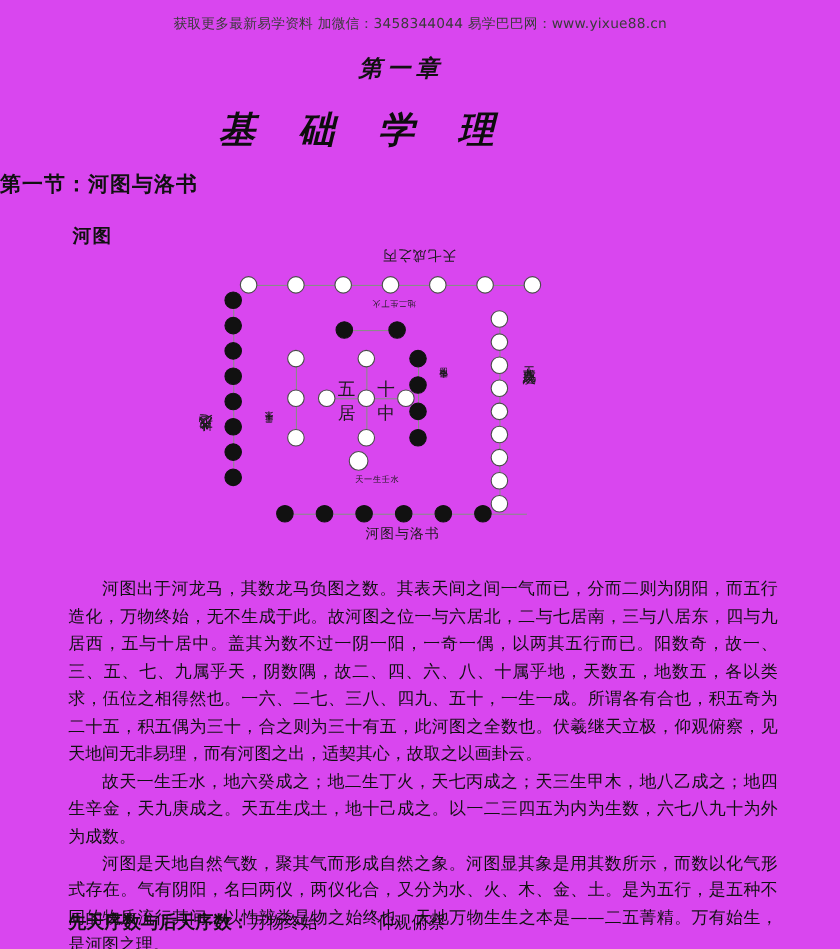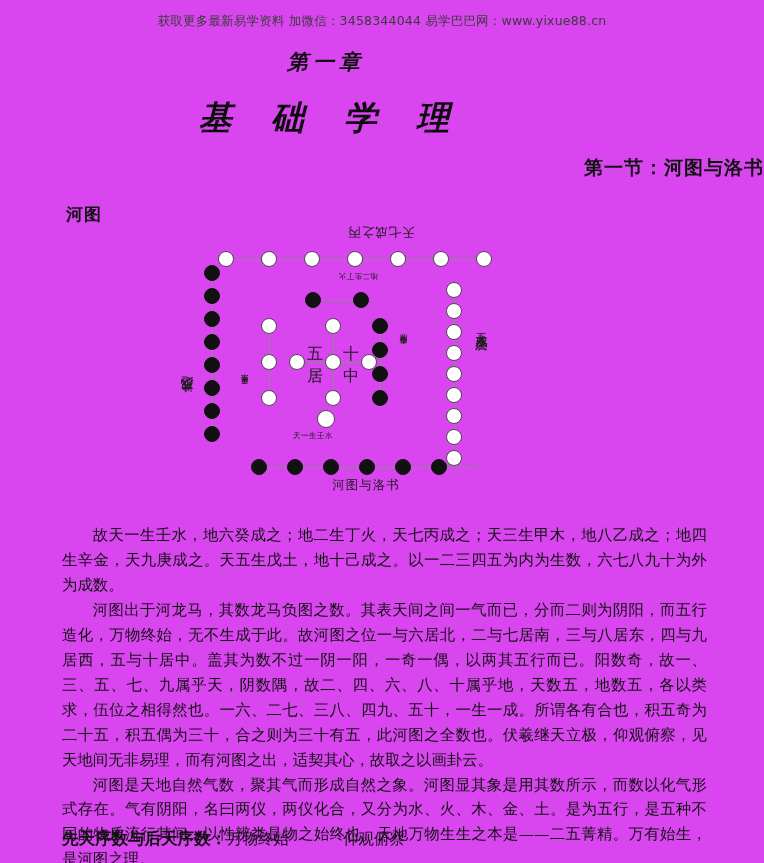--- a/index.html
+++ b/index.html
@@ -43,40 +43,41 @@
     top: 48px;
     left: 0;
     width: 652px;
     text-align: center;
     font-family: "DejaVu Serif", "Liberation Serif", serif;
     font-size: 21px;
     font-weight: bold;
     letter-spacing: 5px;
     font-style: italic;
     color: #111;
+    padding-left: 39px;
   }
   .chapter-title {
     position: absolute;
     top: 96px;
     left: 0;
     width: 648px;
     text-align: center;
     font-size: 33px;
     font-weight: bold;
     font-style: italic;
     letter-spacing: 14px;
     text-indent: 14px;
     color: #0d0d0d;
   }
   .section-title {
     position: absolute;
     top: 155px;
     left: 0;
     width: 764px;
-    text-align: right;
+    text-align: left;
     font-size: 19px;
     font-weight: bold;
     letter-spacing: 1px;
     color: #111;
   }
 
   .subhead {
     position: absolute;
     top: 203px;
     left: 66px;
@@ -252,37 +253,37 @@
     <div class="dot open" style="left:142px; top:162px;"></div>
     <div class="dot open" style="left:106px; top:126px;"></div>
     <div class="dot open" style="left:178px; top:126px;"></div>
 
     <div class="lbl mid" style="left:124px; top:118px;">五</div>
     <div class="lbl mid" style="left:160px; top:118px;">十</div>
     <div class="lbl mid" style="left:124px; top:140px;">居</div>
     <div class="lbl mid" style="left:160px; top:140px;">中</div>
 
     <div class="dot open" style="left:134px; top:182px; width:18px; height:18px;"></div>
-    <div class="lbl tiny" style="left:110px; top:204px; width:70px; text-align:left;">天一生壬水</div>
+    <div class="lbl tiny" style="left:110px; top:204px; width:70px; text-align:right;">天一生壬水</div>
 
     <div class="conn h" style="left:76px; top:239px; width:220px;"></div>
     <div class="dot filled" style="left:68px; top:231px;"></div>
     <div class="dot filled" style="left:104px; top:231px;"></div>
     <div class="dot filled" style="left:140px; top:231px;"></div>
     <div class="dot filled" style="left:176px; top:231px;"></div>
     <div class="dot filled" style="left:212px; top:231px;"></div>
     <div class="dot filled" style="left:248px; top:231px;"></div>
 
     <div class="lbl big" style="left:98px; top:250px; width:170px; text-align:center;">河图与洛书</div>
 
   </div>
 
   <div class="body-text">
+    <p>河图出于河龙马，其数龙马负图之数。其表天间之间一气而已，分而二则为阴阳，而五行造化，万物终始，无不生成于此。故河图之位一与六居北，二与七居南，三与八居东，四与九居西，五与十居中。盖其为数不过一阴一阳，一奇一偶，以两其五行而已。阳数奇，故一、三、五、七、九属乎天，阴数隅，故二、四、六、八、十属乎地，天数五，地数五，各以类求，伍位之相得然也。一六、二七、三八、四九、五十，一生一成。所谓各有合也，积五奇为二十五，积五偶为三十，合之则为三十有五，此河图之全数也。伏羲继天立极，仰观俯察，见天地间无非易理，而有河图之出，适契其心，故取之以画卦云。</p>
     <p>故天一生壬水，地六癸成之；地二生丁火，天七丙成之；天三生甲木，地八乙成之；地四生辛金，天九庚成之。天五生戊土，地十己成之。以一二三四五为内为生数，六七八九十为外为成数。</p>
-    <p>河图出于河龙马，其数龙马负图之数。其表天间之间一气而已，分而二则为阴阳，而五行造化，万物终始，无不生成于此。故河图之位一与六居北，二与七居南，三与八居东，四与九居西，五与十居中。盖其为数不过一阴一阳，一奇一偶，以两其五行而已。阳数奇，故一、三、五、七、九属乎天，阴数隅，故二、四、六、八、十属乎地，天数五，地数五，各以类求，伍位之相得然也。一六、二七、三八、四九、五十，一生一成。所谓各有合也，积五奇为二十五，积五偶为三十，合之则为三十有五，此河图之全数也。伏羲继天立极，仰观俯察，见天地间无非易理，而有河图之出，适契其心，故取之以画卦云。</p>
     <p>河图是天地自然气数，聚其气而形成自然之象。河图显其象是用其数所示，而数以化气形式存在。气有阴阳，名曰两仪，两仪化合，又分为水、火、木、金、土。是为五行，是五种不同的物质流行其间，以性辨类是物之始终也。天地万物生生之本是——二五菁精。万有始生，是河图之理。</p>
   </div>
 
   <div class="footline">
     <span class="b">先天序数与后天序数：</span><span>万物终始</span><span class="gap"></span><span>仰观俯察</span>
   </div>
 
 </div>
 
 </body></html>

